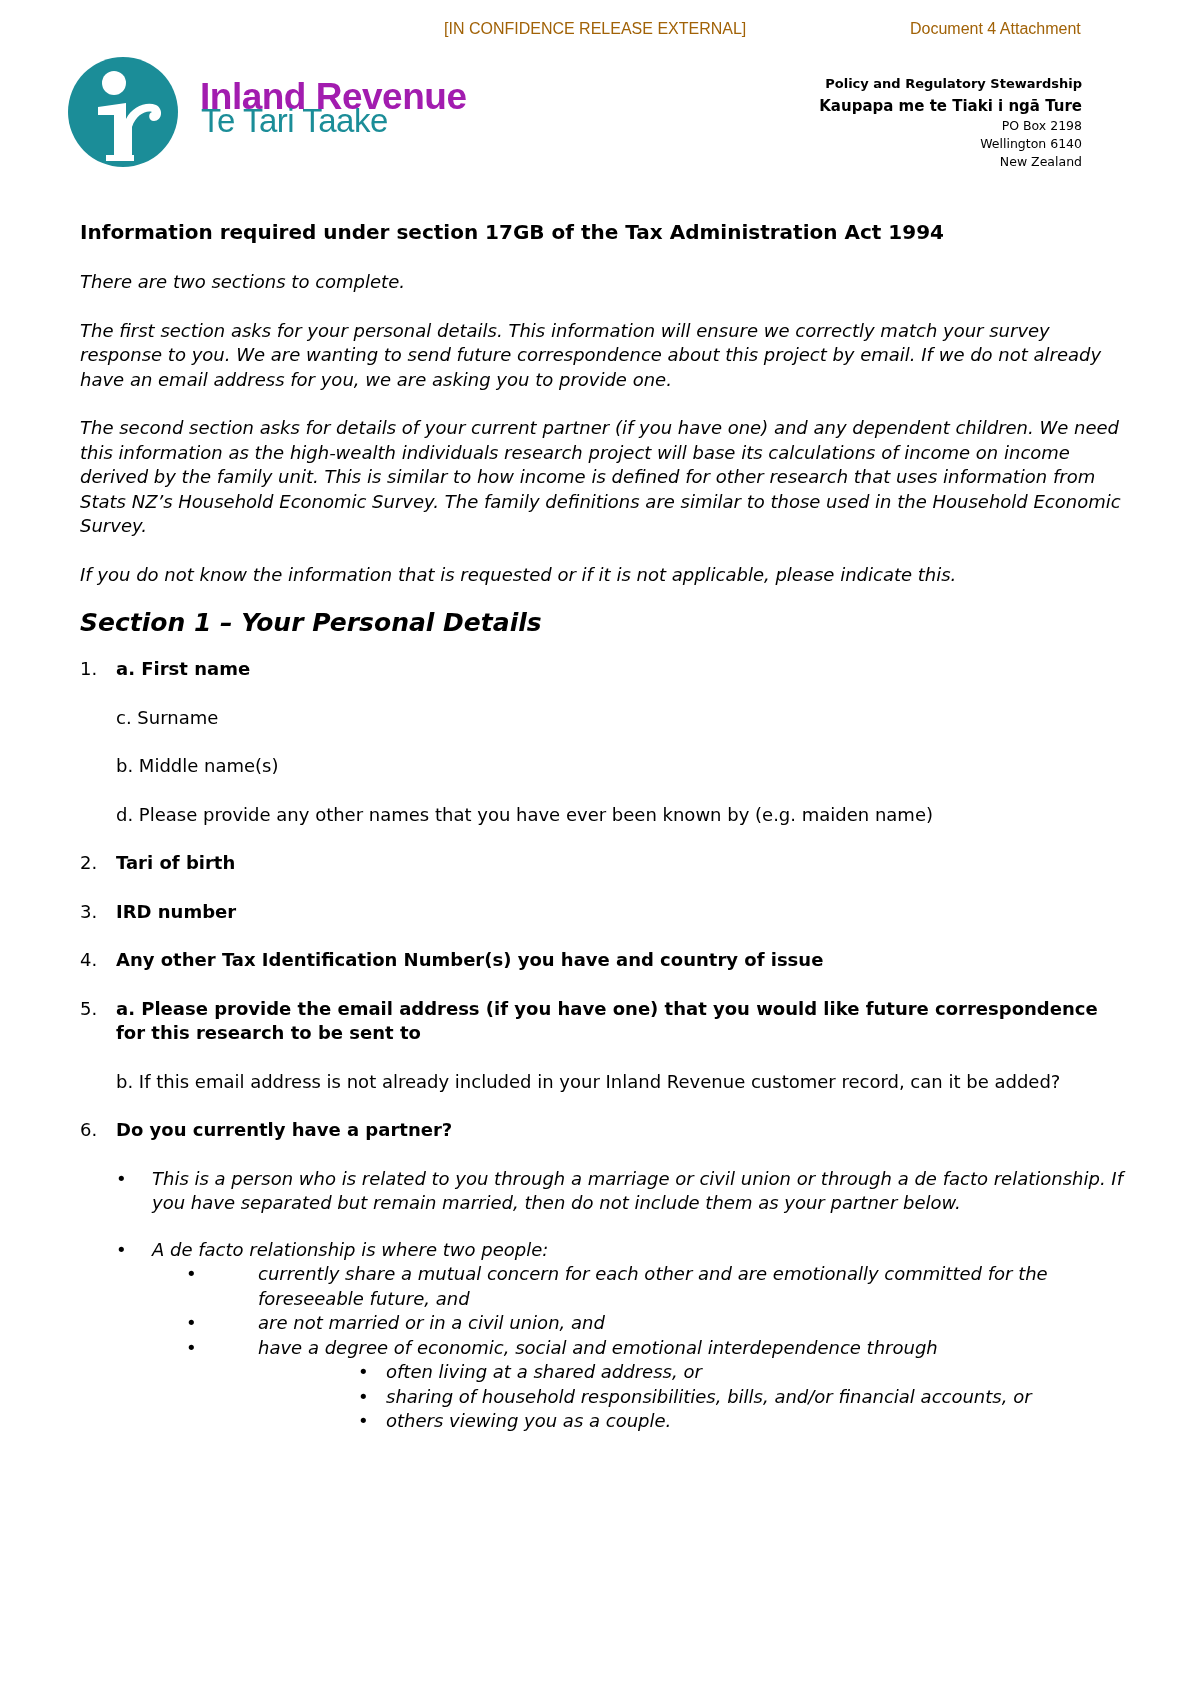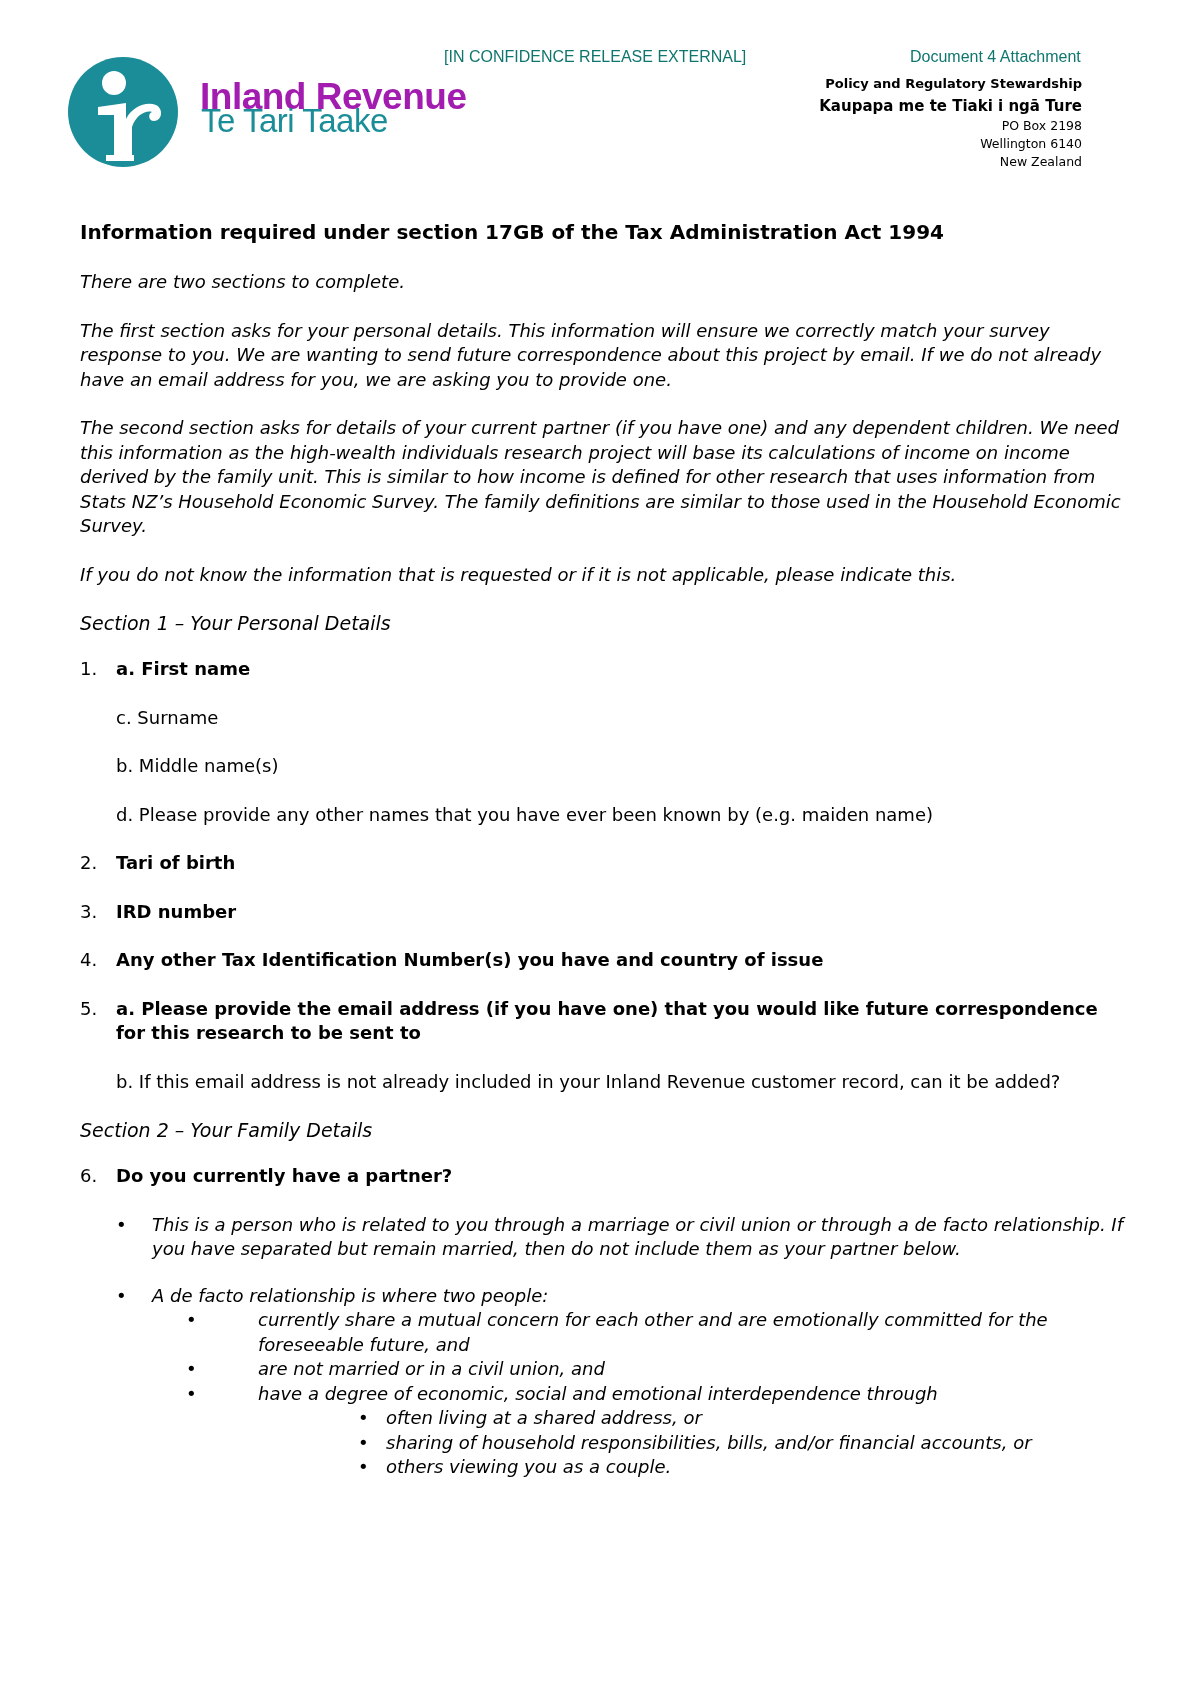--- a/index.html
+++ b/index.html
@@ -1,33 +1,33 @@
 <!DOCTYPE html>
 <html><head>
 <meta charset="utf-8">
 <style>
   html, body { margin: 0; padding: 0; background: #ffffff; }
   body { width: 1190px; height: 1684px; position: relative; overflow: hidden;
          font-family: "DejaVu Sans", sans-serif; color: #000; }
   .abs { position: absolute; }
-  .top-note { font-family: "Liberation Sans", sans-serif; font-size: 16px; color: #0f766e; top: 48px; }
+  .top-note { font-family: "Liberation Sans", sans-serif; font-size: 16px; color: #a16207; top: 20px; }
   #classification { left: 444px; }
   #doc-ref { left: 910px; }
   .logo { left: 68px; top: 57px; width: 110px; height: 110px; }
   .brand-1 { left: 200px; top: 76px; font-family: "Liberation Sans", sans-serif; font-weight: bold;
              font-size: 37px; color: #a21caf; letter-spacing: -0.5px; }
   .brand-2 { left: 201px; top: 102px; font-family: "Liberation Sans", sans-serif;
              font-size: 33px; color: #1b8d98; letter-spacing: -0.5px; }
   .addr { right: 108px; top: 73px; text-align: right; font-size: 12.5px; line-height: 18px; }
   .addr .unit { font-weight: bold; font-size: 13px; line-height: 22px; }
   .addr .unit-mi { font-weight: bold; font-size: 15px; line-height: 22px; }
   .content { left: 80px; top: 220px; width: 1050px; font-size: 18px; line-height: 24.5px; }
   .content p { margin: 0 0 24px 0; font-style: italic; }
   h1.doc-title { font-size: 20px; font-weight: bold; margin: 0 0 26px 0; line-height: 24px; }
-  h2.section { font-size: 19px; font-weight: normal; font-style: italic; margin: 0 0 22px 0; line-height: 24px; }
+  h2.section { font-size: 25px; font-weight: bold; font-style: italic; margin: 0 0 22px 0; line-height: 24px; }
   .q { display: flex; margin: 0 0 24px 0; }
   .q .num { width: 36px; flex: none; }
   .q .txt { flex: 1; font-weight: bold; }
   .sub { margin-left: 36px; margin-bottom: 24px; }
   .bl { display: flex; font-style: italic; }
   .bl .dot { flex: none; font-style: normal; }
   .l1 { margin-left: 36px; }
   .l1 .dot { width: 36px; }
   .l2 { margin-left: 106px; }
   .l2 .dot { width: 72px; }
@@ -85,21 +85,20 @@
   <div class="q">
     <span class="num">4.</span>
     <span class="txt">Any other Tax Identification Number(s) you have and country of issue</span>
   </div>
   <div class="q">
     <span class="num">5.</span>
     <span class="txt">a. Please provide the email address (if you have one) that you would like future correspondence for this research to be sent to</span>
   </div>
   <div class="sub">b. If this email address is not already included in your Inland Revenue customer record, can it be added?</div>
 
-  <h2 class="section">Section 2 – Your Family Details</h2>
 
   <div class="q">
     <span class="num">6.</span>
     <span class="txt">Do you currently have a partner?</span>
   </div>
 
   <div class="bl l1" style="margin-bottom:22px">
     <span class="dot">•</span>
     <span>This is a person who is related to you through a marriage or civil union or through a de facto relationship.  If you have separated but remain married, then do not include them as your partner below.</span>
   </div>

